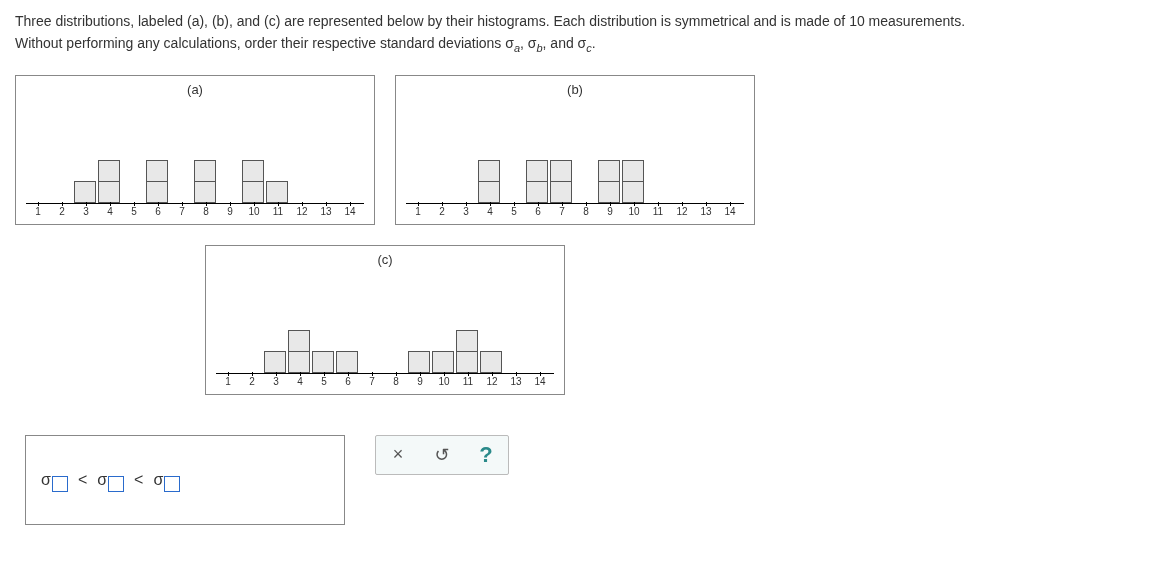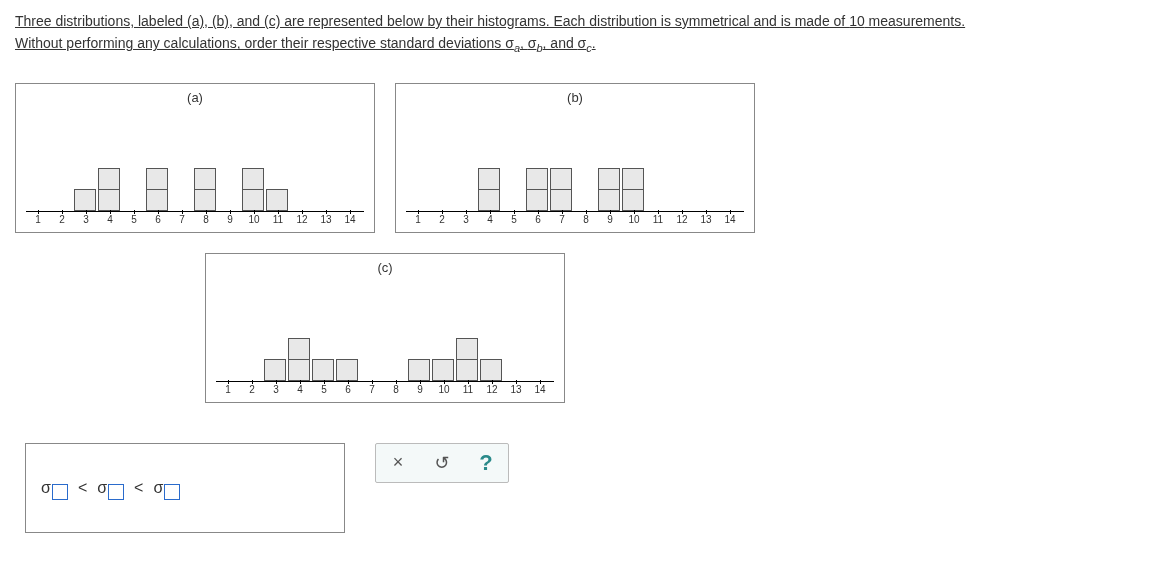--- a/index.html
+++ b/index.html
@@ -6,22 +6,21 @@
     margin: 0;
     padding: 10px 15px;
     font-family: Verdana, Arial, sans-serif;
     font-size: 14px;
     color: #333;
     width: 1158px;
     box-sizing: border-box;
   }
   .question-text {
     line-height: 1.6;
-    margin-bottom: 25px;
-    text-decoration: underline;
+    margin-bottom: 17px;
   }
   .sub { font-style: italic; font-size: 11px; vertical-align: sub; }
   .charts-area {
     display: flex;
     flex-wrap: wrap;
     gap: 20px;
     width: 760px;
   }
   .chart-box {
     border: 1px solid #888;

